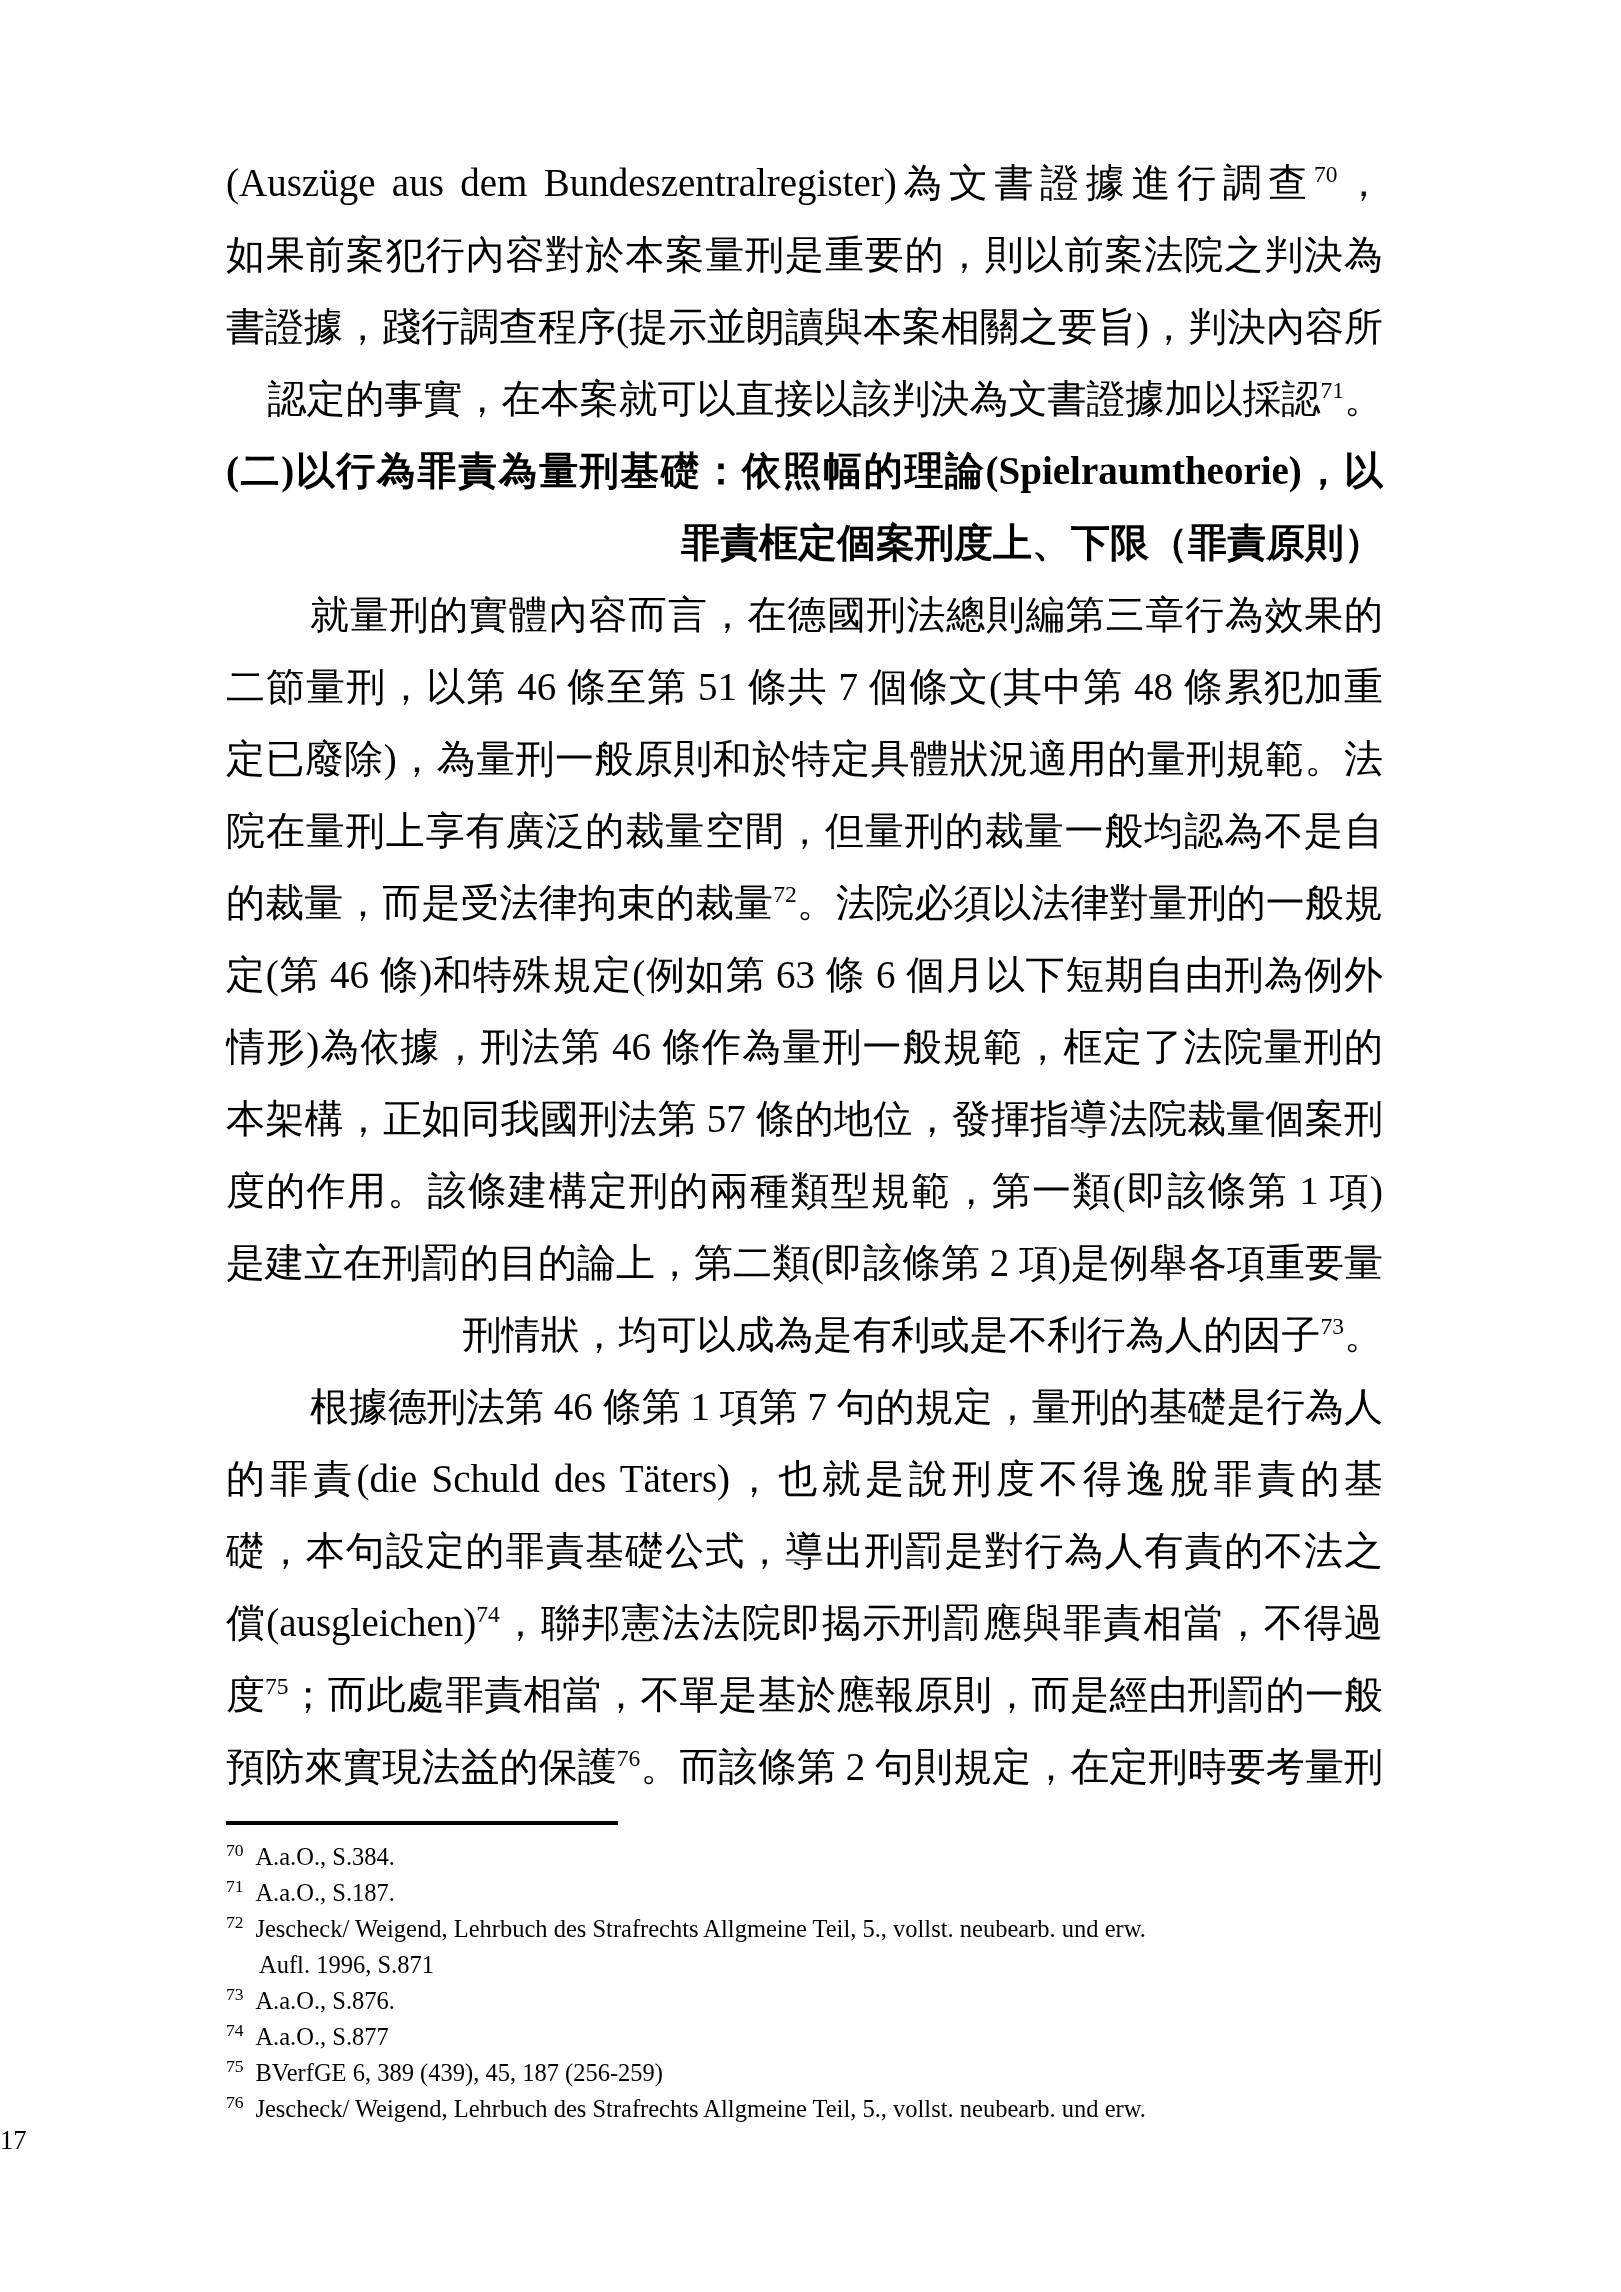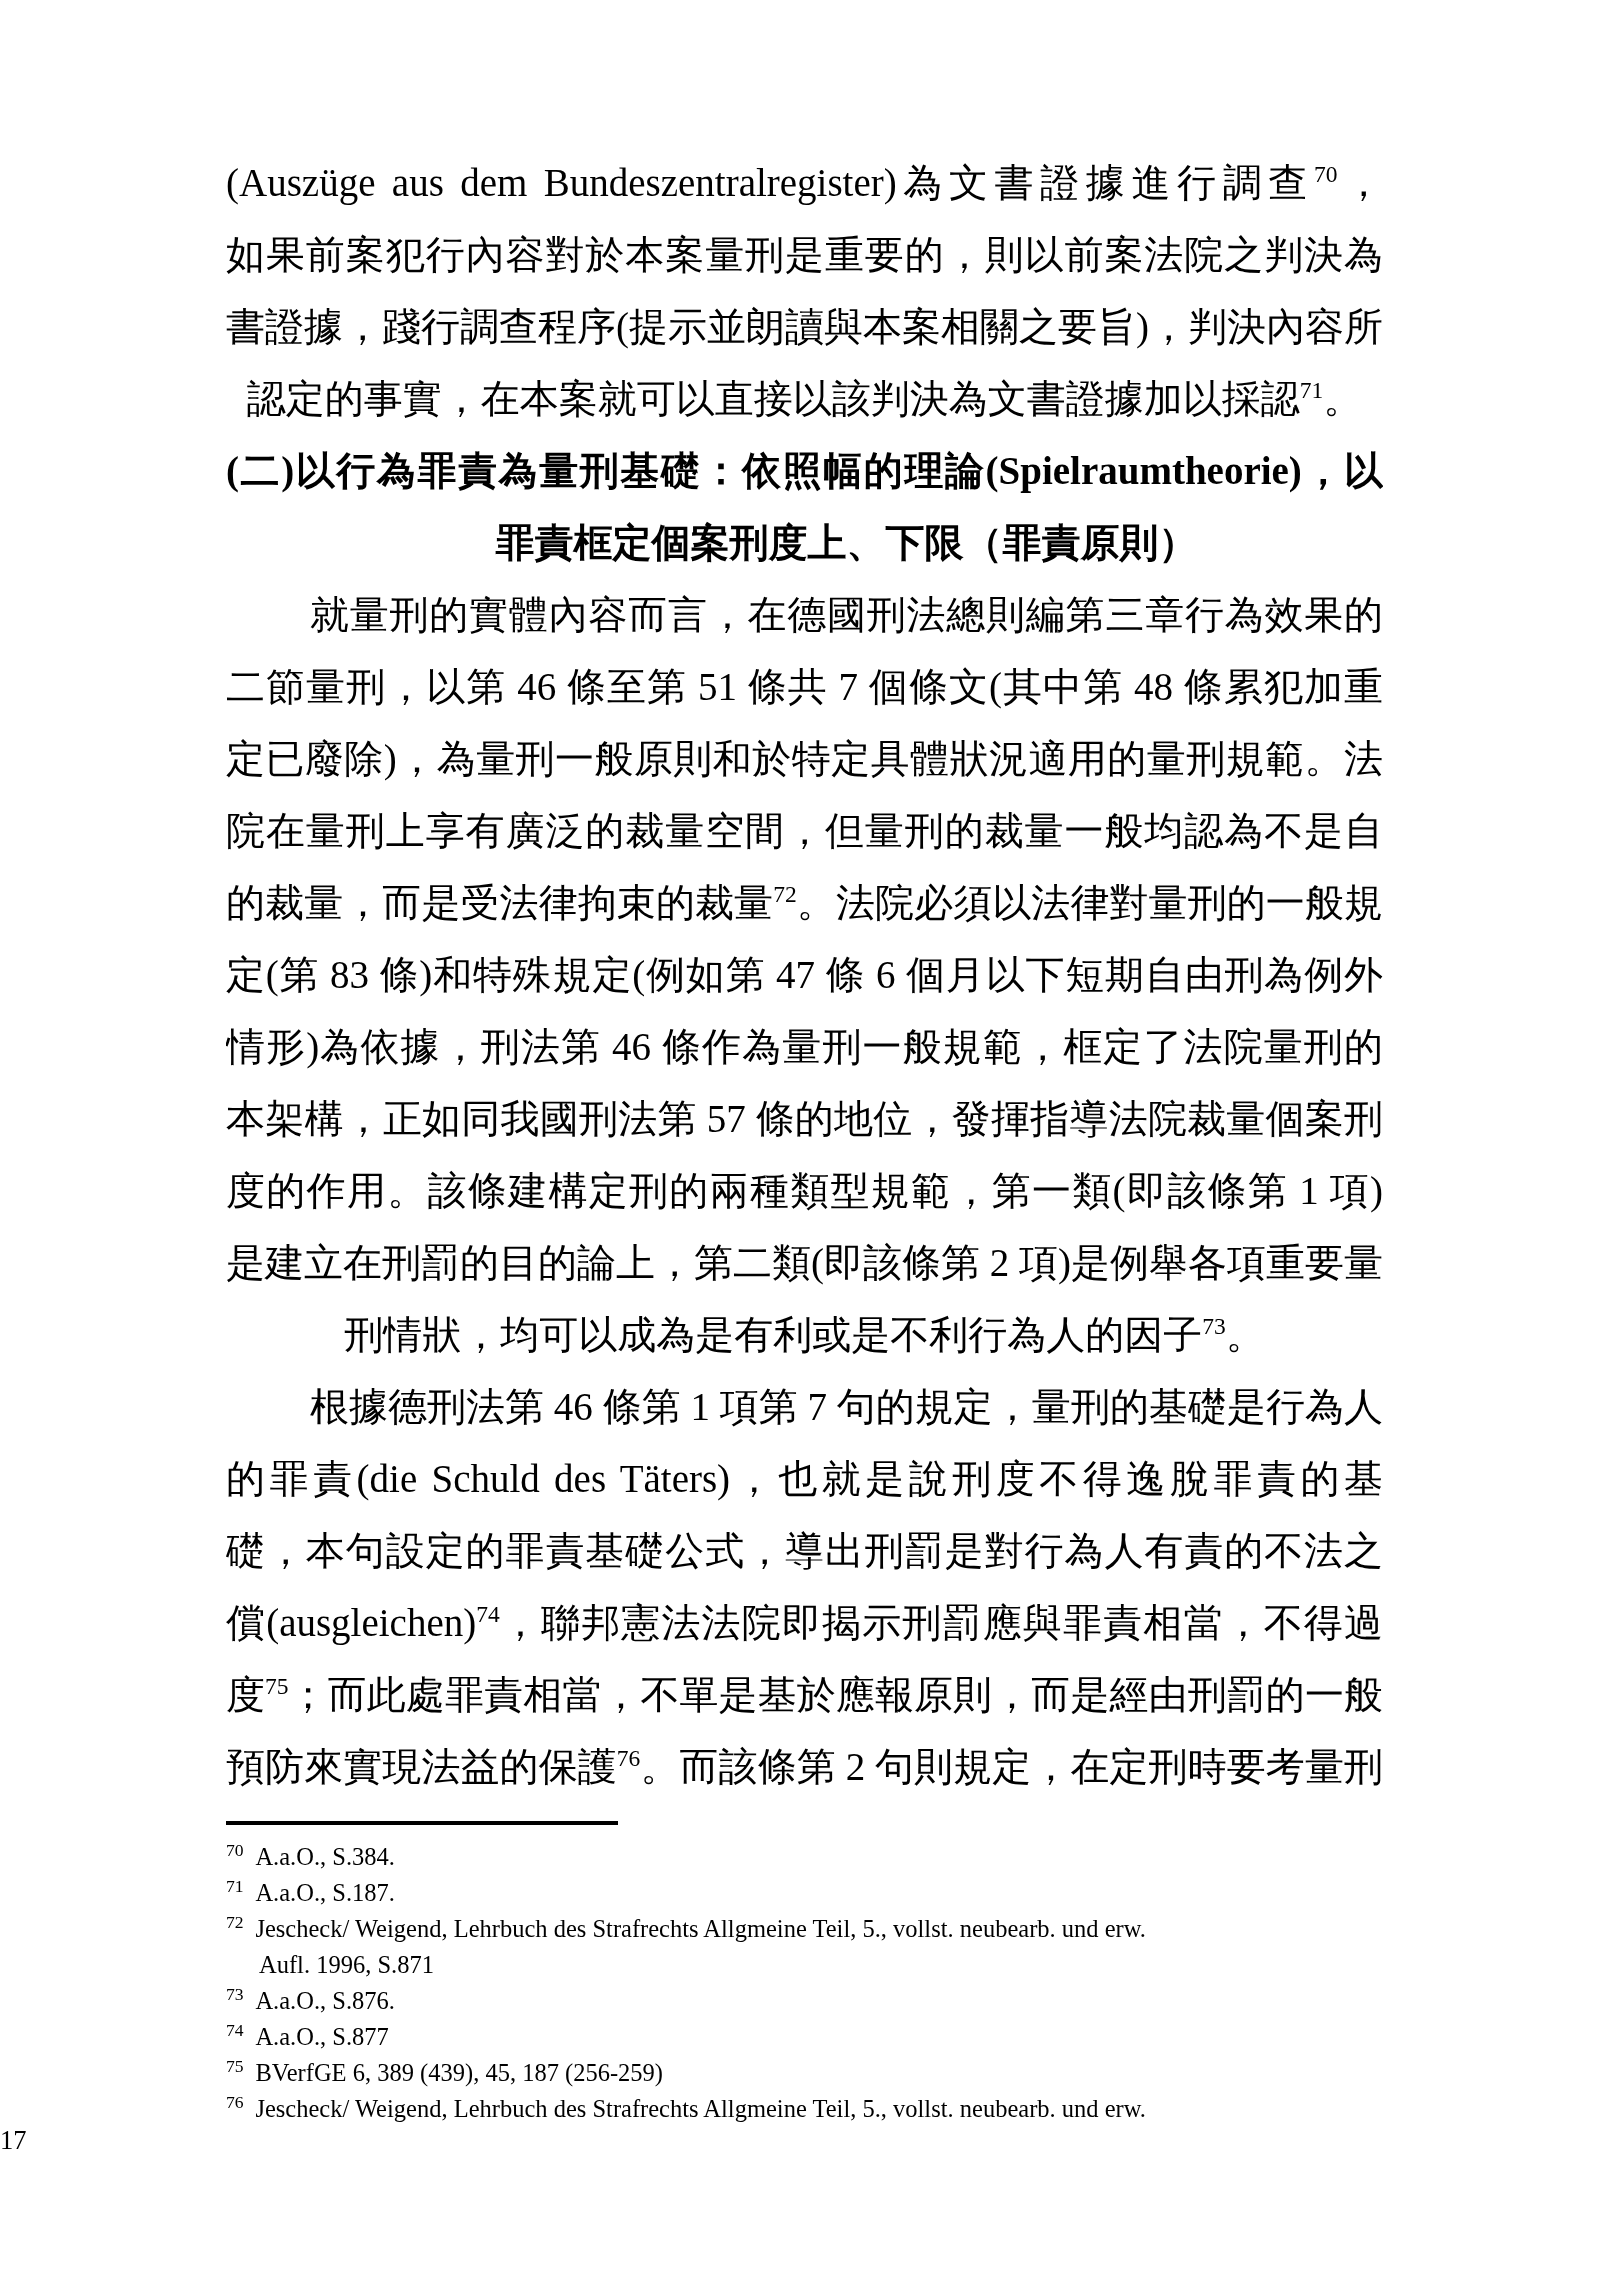--- a/index.html
+++ b/index.html
@@ -17,21 +17,21 @@
     position: absolute;
     left: 226px;
     top: 147px;
     width: 1157px;
   }
   .line {
     font-size: 39px;
     line-height: 72px;
     height: 72px;
     overflow: hidden;
-    text-align: center;
+    text-align: right;
     white-space: nowrap;
   }
   .line.j {
     white-space: normal;
     text-align: justify;
     text-align-last: justify;
   }
   .line.h { font-weight: 700; }
   .line.ind { padding-left: 84px; }
   .line sup {
@@ -76,21 +76,21 @@
         <div class="line j">如果前案犯行內容對於本案量刑是重要的，則以前案法院之判決為文</div>
         <div class="line j">書證據，踐行調查程序(提示並朗讀與本案相關之要旨)，判決內容所</div>
         <div class="line">認定的事實，在本案就可以直接以該判決為文書證據加以採認<sup>71</sup>。</div>
         <div class="line h j">(二)以行為罪責為量刑基礎：依照幅的理論(Spielraumtheorie)，以</div>
         <div class="line h ind">罪責框定個案刑度上、下限（罪責原則）</div>
         <div class="line ind j">就量刑的實體內容而言，在德國刑法總則編第三章行為效果的第</div>
         <div class="line j">二節量刑，以第 46 條至第 51 條共 7 個條文(其中第 48 條累犯加重規</div>
         <div class="line j">定已廢除)，為量刑一般原則和於特定具體狀況適用的量刑規範。法</div>
         <div class="line j">院在量刑上享有廣泛的裁量空間，但量刑的裁量一般均認為不是自由</div>
         <div class="line j">的裁量，而是受法律拘束的裁量<sup>72</sup>。法院必須以法律對量刑的一般規</div>
-        <div class="line j">定(第 83 條)和特殊規定(例如第 47 條 6 個月以下短期自由刑為例外</div>
+        <div class="line j">定(第 46 條)和特殊規定(例如第 63 條 6 個月以下短期自由刑為例外</div>
         <div class="line j">情形)為依據，刑法第 46 條作為量刑一般規範，框定了法院量刑的基</div>
         <div class="line j">本架構，正如同我國刑法第 57 條的地位，發揮指導法院裁量個案刑</div>
         <div class="line j">度的作用。該條建構定刑的兩種類型規範，第一類(即該條第 1 項)</div>
         <div class="line j">是建立在刑罰的目的論上，第二類(即該條第 2 項)是例舉各項重要量</div>
         <div class="line">刑情狀，均可以成為是有利或是不利行為人的因子<sup>73</sup>。</div>
         <div class="line ind j">根據德刑法第 46 條第 1 項第 7 句的規定，量刑的基礎是行為人</div>
         <div class="line j">的罪責(die Schuld des Täters)，也就是說刑度不得逸脫罪責的基</div>
         <div class="line j">礎，本句設定的罪責基礎公式，導出刑罰是對行為人有責的不法之抵</div>
         <div class="line j">償(ausgleichen)<sup>74</sup>，聯邦憲法法院即揭示刑罰應與罪責相當，不得過</div>
         <div class="line j">度<sup>75</sup>；而此處罪責相當，不單是基於應報原則，而是經由刑罰的一般</div>

